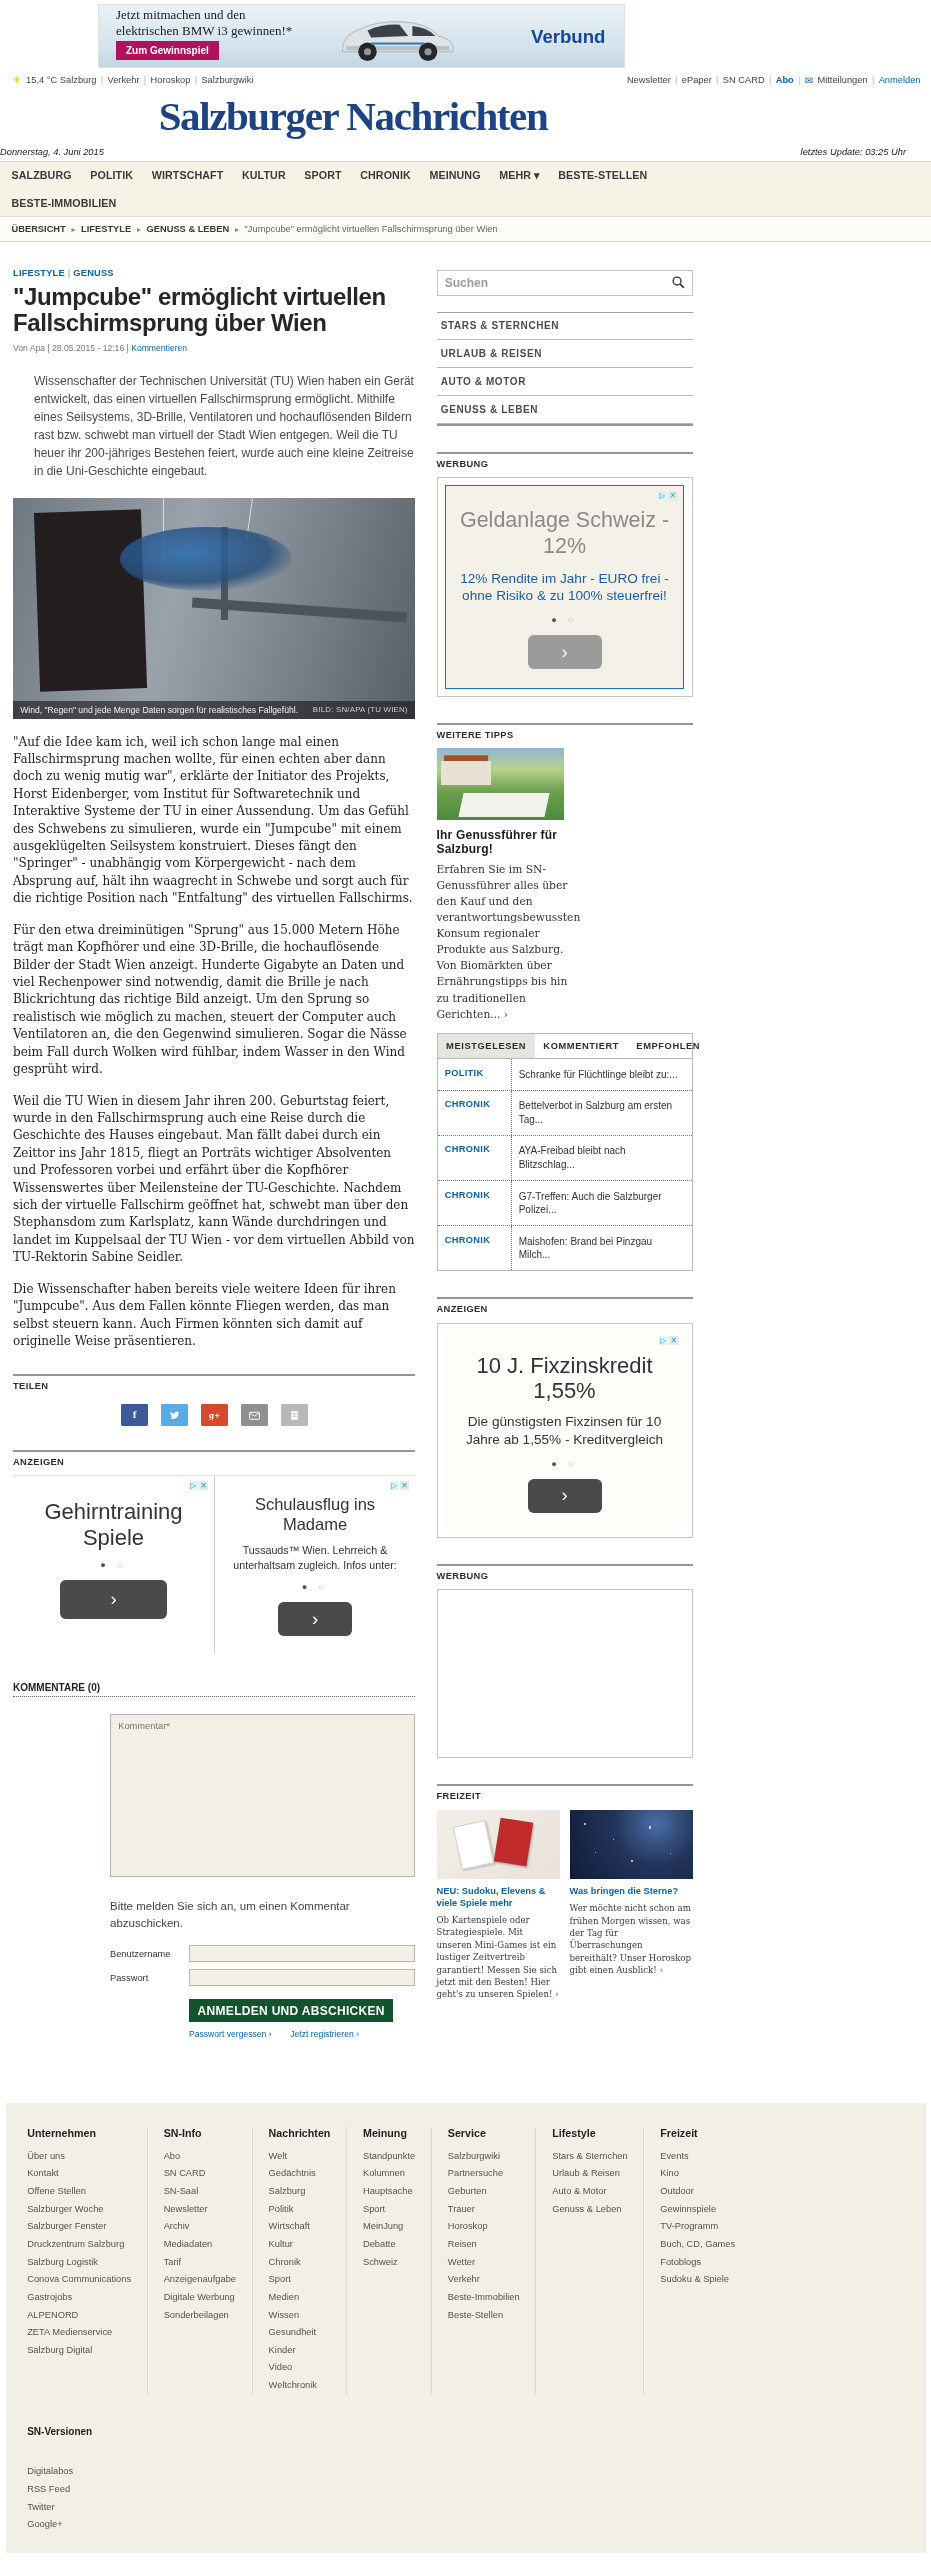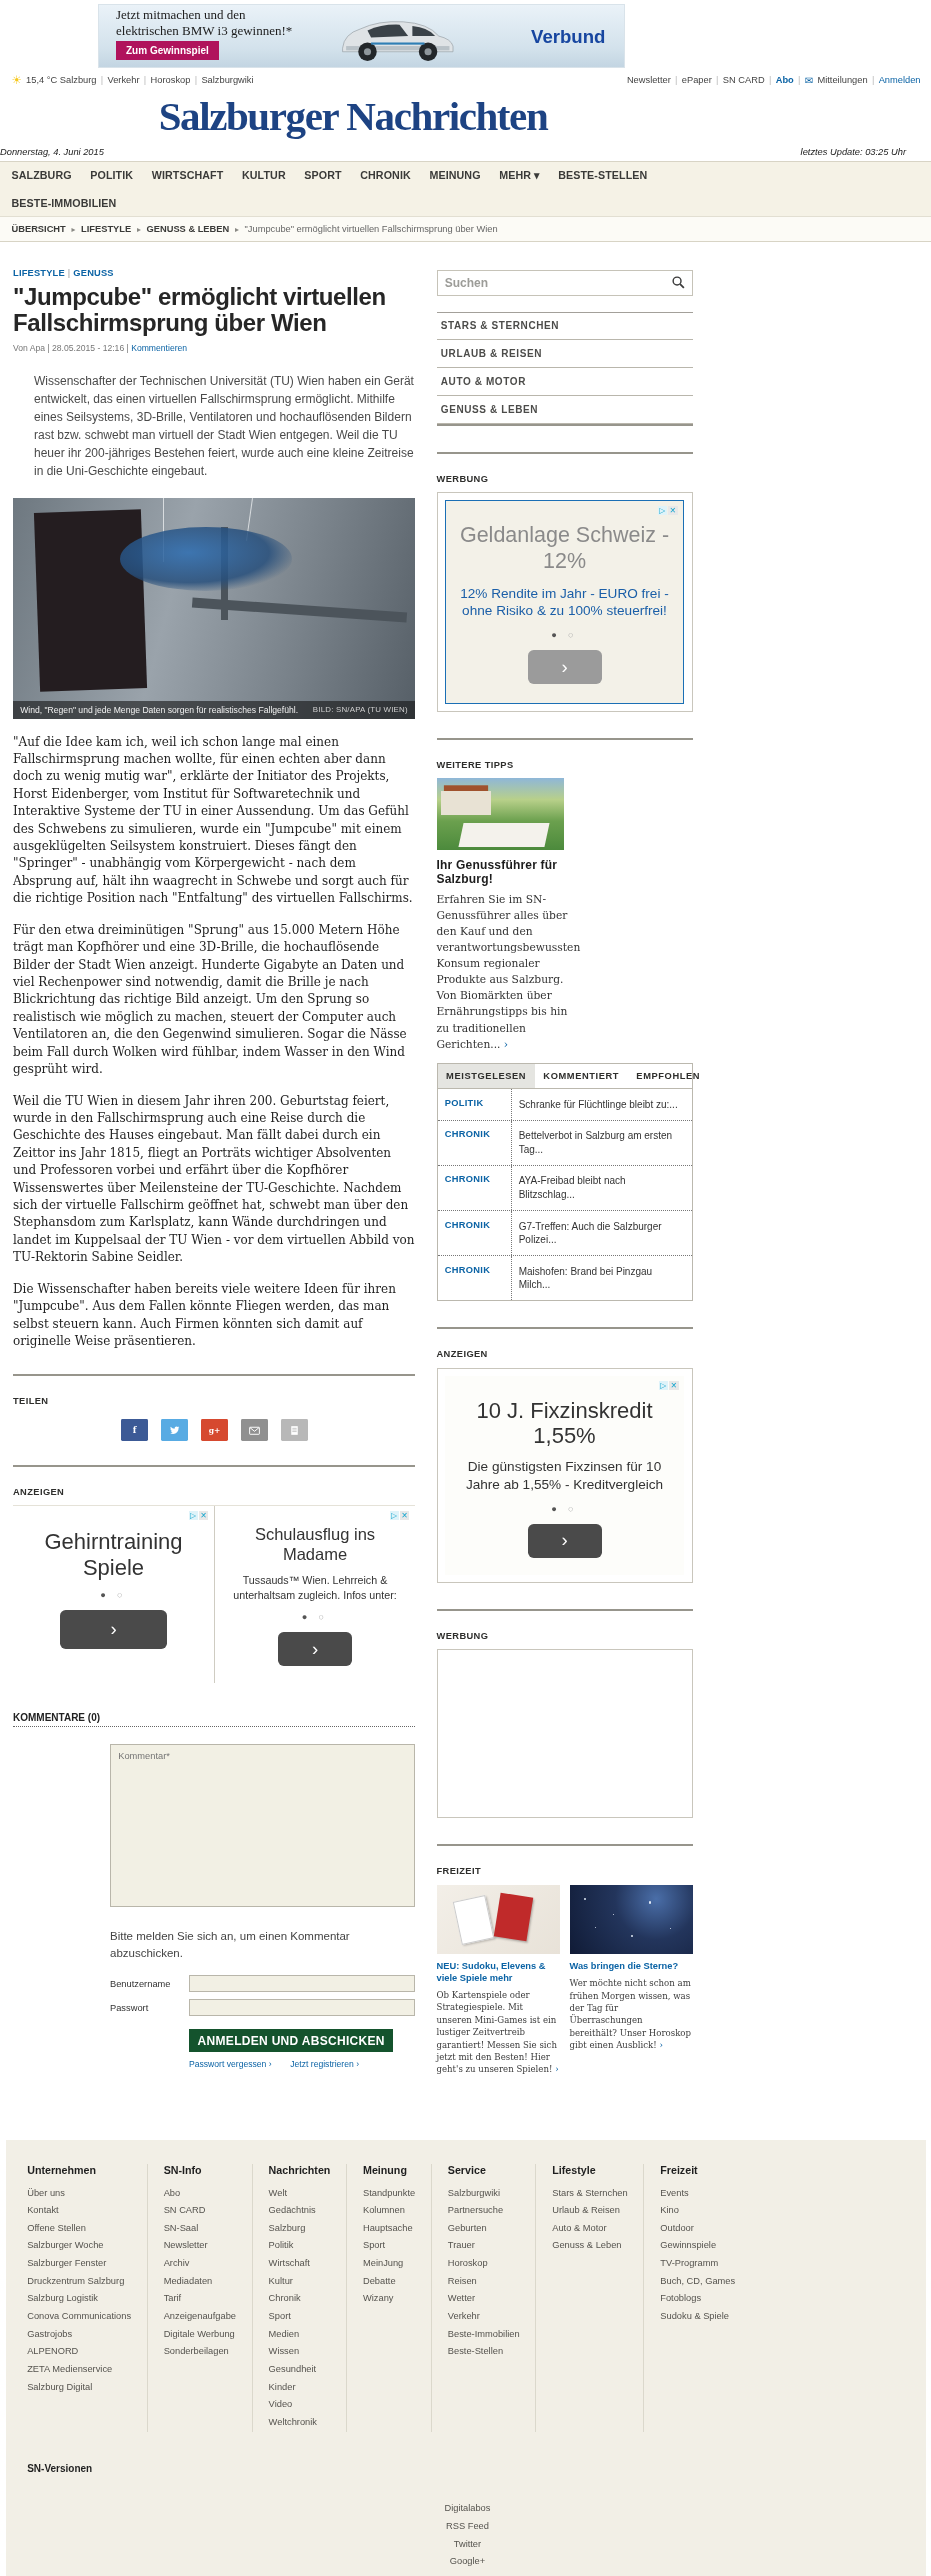--- a/index.html
+++ b/index.html
@@ -64,21 +64,21 @@
   .fig-beam { position:absolute; background:#4c545b; }
   .fig-person { position:absolute; left:107px; top:29px; width:172px; height:64px; border-radius:50%;
                 background:radial-gradient(ellipse at 40% 40%, #2d6db1 0%, #274f7c 55%, transparent 75%); opacity:.85; }
   .fig-cable { position:absolute; width:1.4px; background:#d8dcdf; }
   .caption { position:absolute; left:0; right:0; bottom:0; background:rgba(20,20,20,0.6);
              color:#f2f2f2; font-size:8.6px; padding:4.3px 7.2px; display:flex; justify-content:space-between; }
   .caption .credit { color:#cfcfcf; font-size:7.9px; letter-spacing:0.2px; }
   .body-copy p { font-family:"DejaVu Serif","Liberation Serif",serif; font-size:12px;
                  line-height:1.45; color:#1f1f1f; margin:14.3px 0; }
 
-  .sec-head { border-top:2.1px solid #97958c; padding-top:20px; font-size:9.3px; font-weight:bold;
+  .sec-head { border-top:2.1px solid #97958c; padding-top:5px; font-size:9.3px; font-weight:bold;
               letter-spacing:0.4px; color:#2e2e2c; margin:24px 0 8.6px 0; }
   .share-row { display:flex; justify-content:center; gap:13px; margin:13px 0 7.2px 0; }
   .share-btn { width:27px; height:21.5px; border-radius:1.4px; display:flex; align-items:center;
                justify-content:center; color:#fff; font-weight:bold; font-size:12px; cursor:pointer; }
   .share-btn svg { width:13px; height:13px; fill:#fff; }
 
   
   .adgrid { display:flex; border-top:0.7px solid #e5e2d8; }
   .adcell { width:50%; padding:13px 7.2px 17px 7.2px; position:relative; text-align:center; }
   .adcell + .adcell { border-left:0.7px solid #cfccc2; }
@@ -167,21 +167,21 @@
 
   
   .footer-wrap { margin:64px 5.7px 0 5.7px; background:#f2efe6; padding:24px 18.6px 18.6px 18.6px; }
   .fcols { display:flex; }
   .fcol { padding:0 15.8px; border-left:0.7px solid #dbd8cc; }
   .fcol:first-child { border-left:none; padding-left:2.9px; }
   .fcol h4 { font-size:10.7px; color:#1f1f1f; margin-bottom:8.6px; }
   .fcol a { display:block; font-size:9.3px; color:#55534e; line-height:1.9; }
   .snv { margin-top:31.5px; padding-left:2.9px; }
   .snv h4 { font-size:10px; color:#1f1f1f; margin-bottom:26px; }
-  .snv a { display:block; font-size:9.3px; color:#55534e; line-height:1.9;text-align:center; }
+  .snv a { display:block; font-size:9.3px; color:#55534e; line-height:1.9; }
 </style>
 </head>
 <body>
 
 <div class="topad">
   <div class="topad-copy">
     <span>Jetzt mitmachen und den</span><br><span>elektrischen BMW i3 gewinnen!*</span>
   </div>
   <button class="topad-btn">Zum Gewinnspiel</button>
   <svg class="topad-car" width="136" height="57" viewBox="0 0 190 80">
@@ -526,21 +526,21 @@
         <a>Weltchronik</a>
       </div>
       <div class="fcol">
         <h4>Meinung</h4>
         <a>Standpunkte</a>
         <a>Kolumnen</a>
         <a>Hauptsache</a>
         <a>Sport</a>
         <a>MeinJung</a>
         <a>Debatte</a>
-        <a>Wizany</a>
+        <a>Schweiz</a>
       </div>
       <div class="fcol">
         <h4>Service</h4>
         <a>Salzburgwiki</a>
         <a>Partnersuche</a>
         <a>Geburten</a>
         <a>Trauer</a>
         <a>Horoskop</a>
         <a>Reisen</a>
         <a>Wetter</a>

